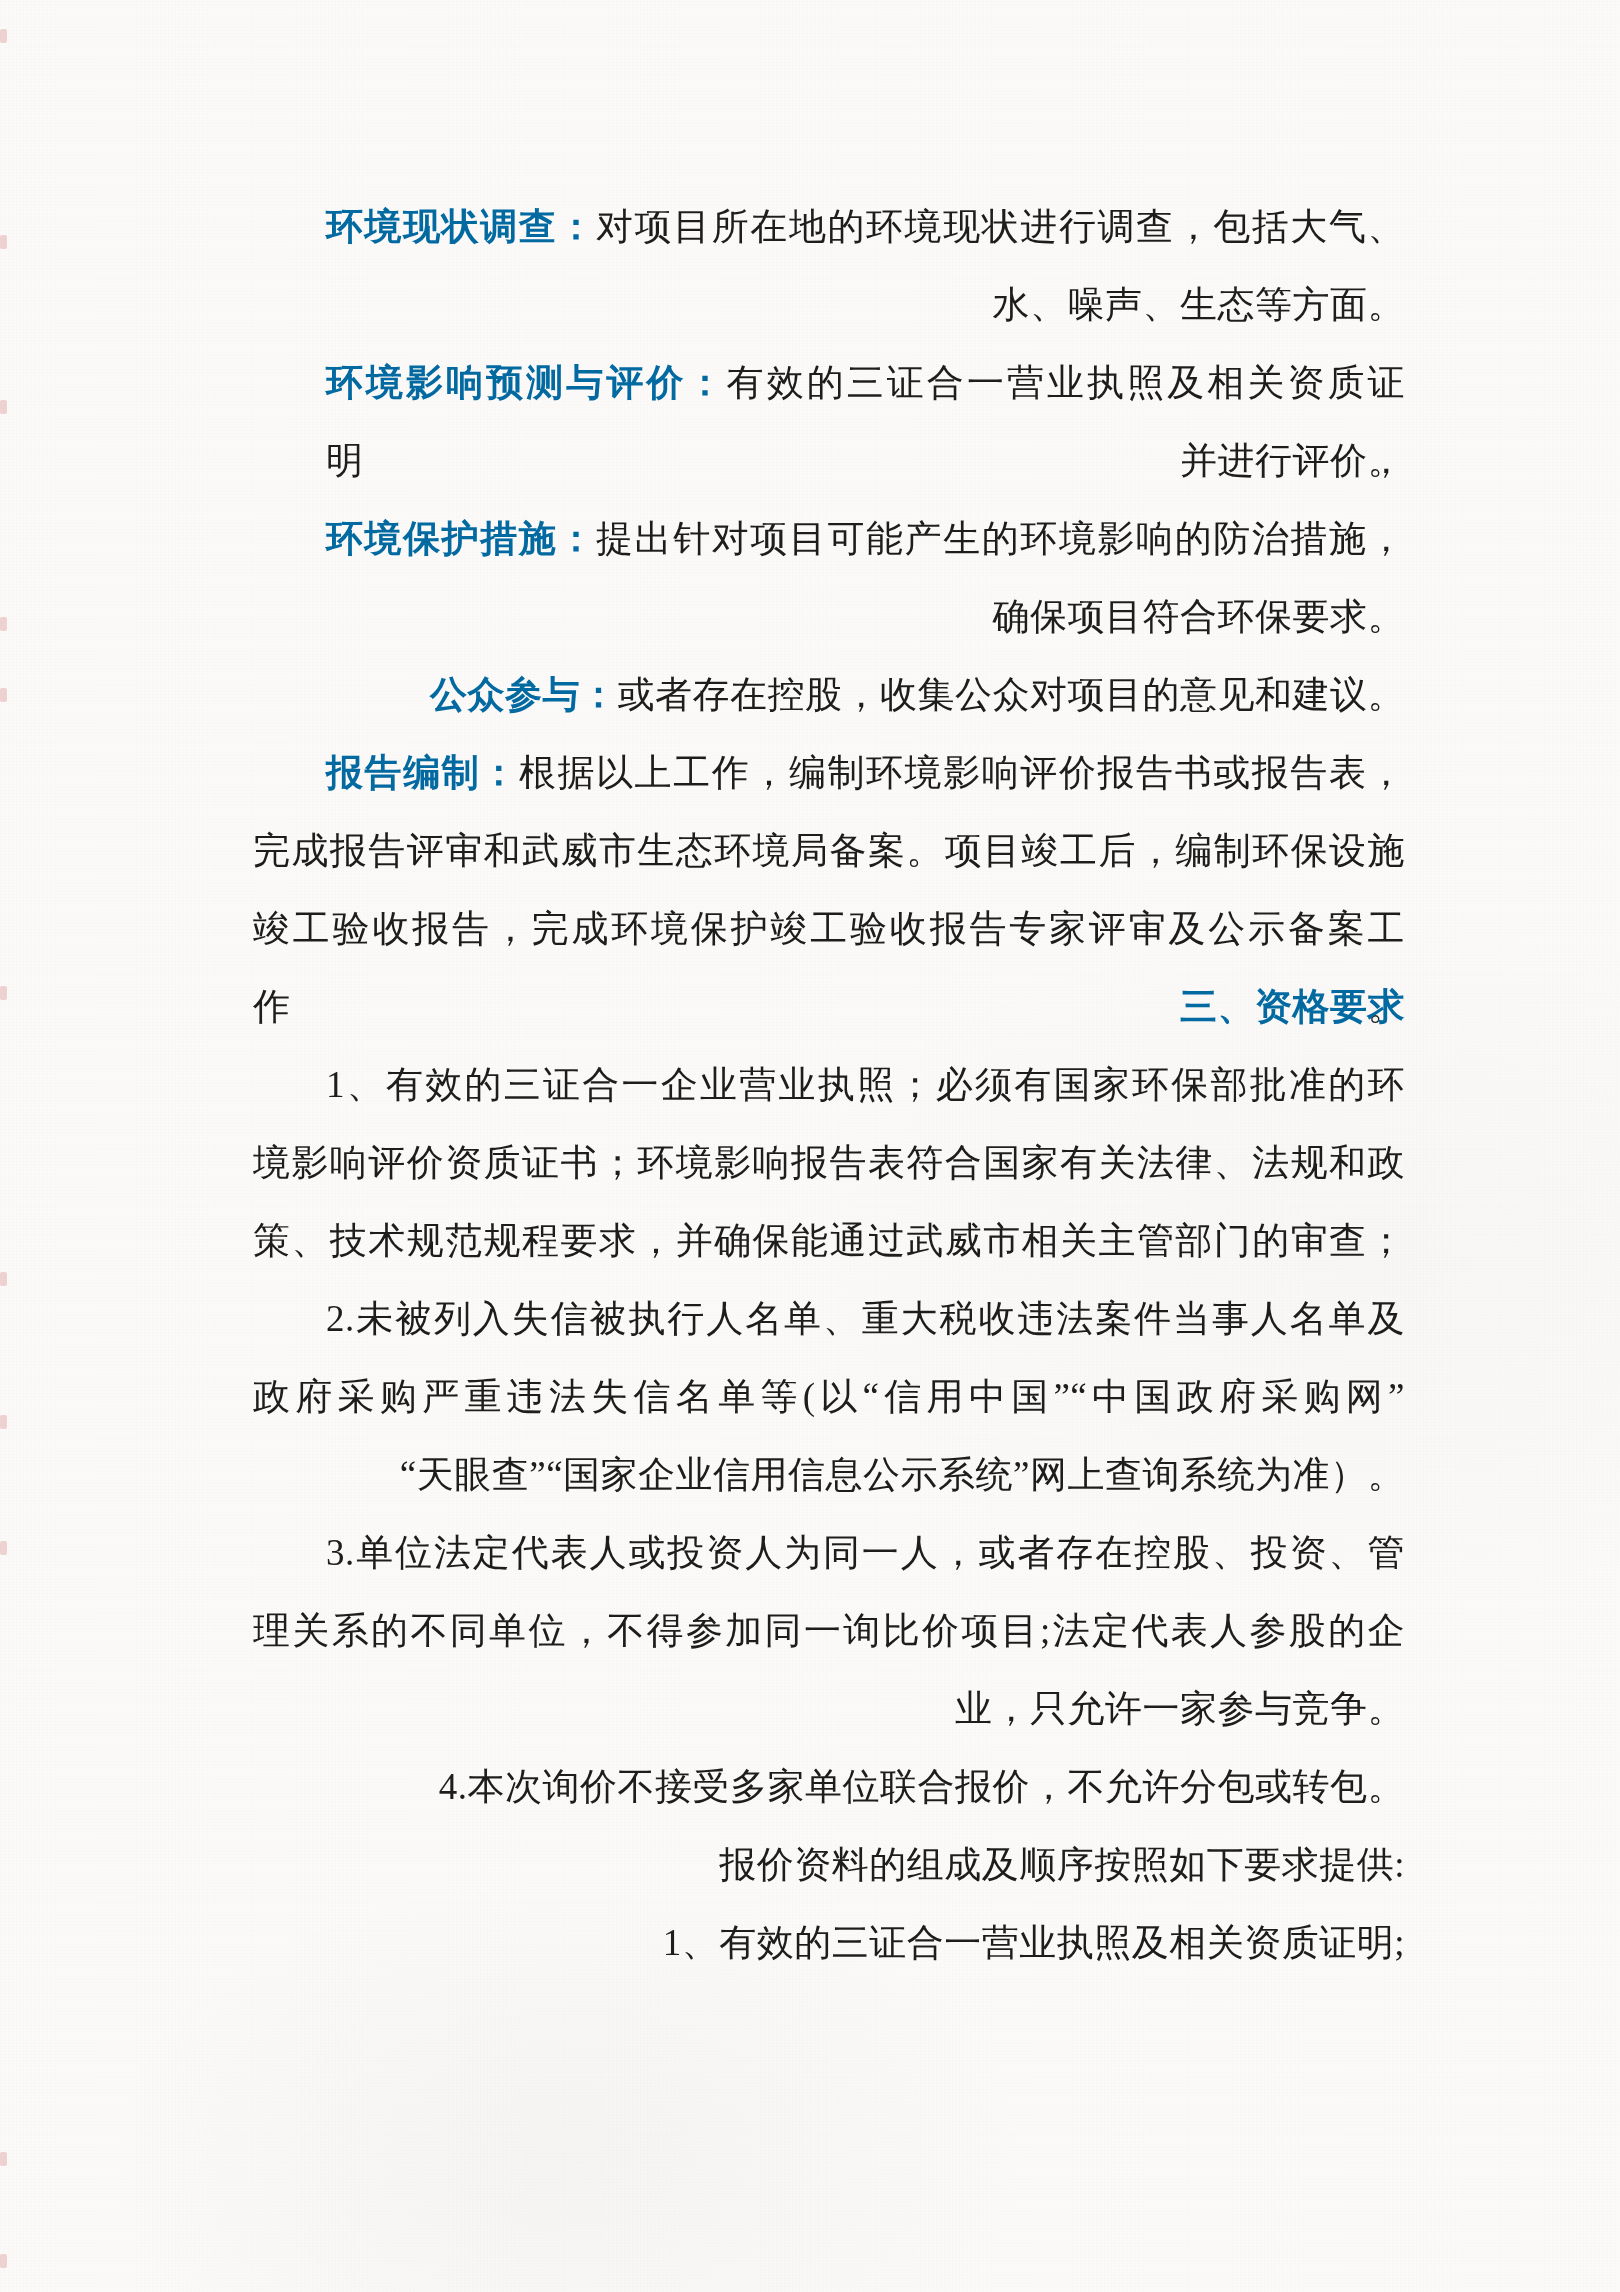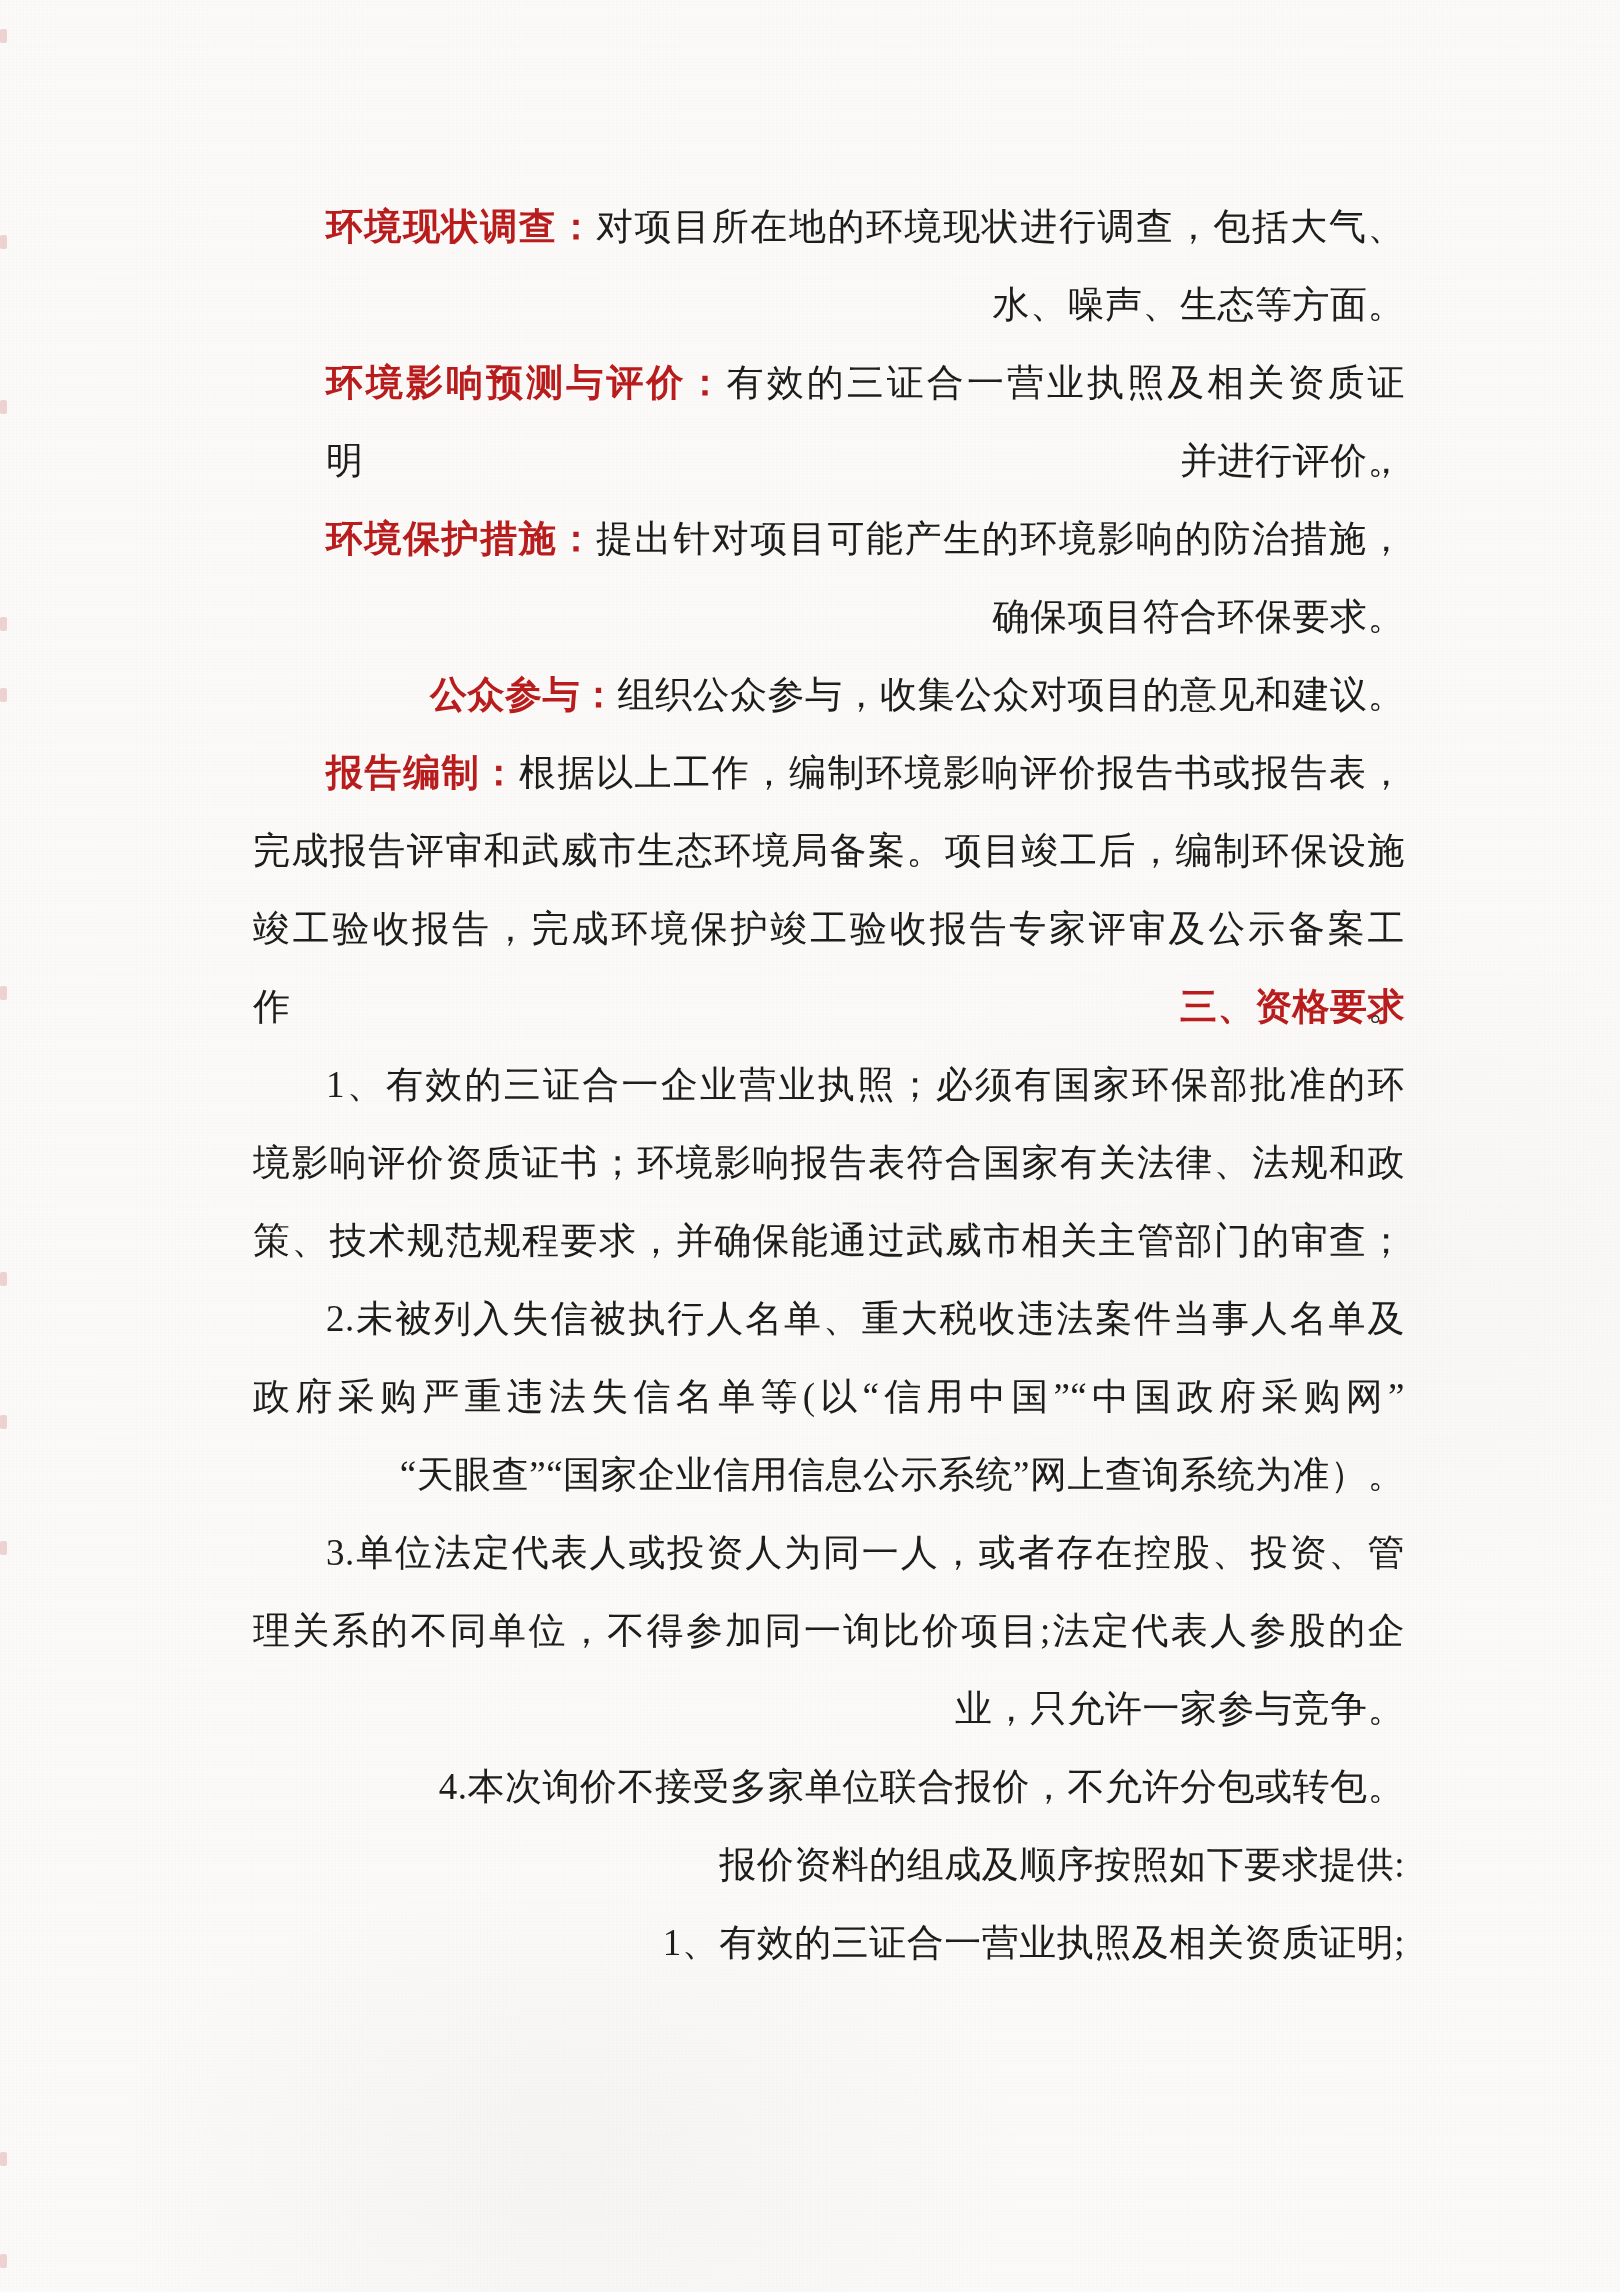--- a/index.html
+++ b/index.html
@@ -30,21 +30,21 @@
   .line {
     height:78px; line-height:78px;
     text-align:right;
   }
   .line.j {
     text-align:justify;
     text-align-last:justify;
     text-justify:distribute;
   }
   .line.indent { padding-left:73px; }
-  .lead, .heading { font-weight:700; color:#b91c1c; }
+  .lead, .heading { font-weight:700; color:#0369a1; }
   .edge-mark {
     position:absolute; left:0;
     width:6.9px; height:13.7px;
     background:#dca1a1;
     opacity:0.45;
     border-radius:2px;
     pointer-events:none;
   }
 </style>
 </head>
@@ -52,21 +52,21 @@
 
 <div class="scan-texture"></div>
 
 <div class="page-body">
     <div class="line indent j"><span class="lead">环境现状调查：</span><span>对项目所在地的环境现状进行调查，包括大气、</span></div>
     <div class="line">水、噪声、生态等方面。</div>
     <div class="line indent j"><span class="lead">环境影响预测与评价：</span><span>有效的三证合一营业执照及相关资质证明，</span></div>
     <div class="line">并进行评价。</div>
     <div class="line indent j"><span class="lead">环境保护措施：</span><span>提出针对项目可能产生的环境影响的防治措施，</span></div>
     <div class="line">确保项目符合环保要求。</div>
-    <div class="line indent"><span class="lead">公众参与：</span><span>组织公众参与，收集公众对项目的意见和建议。</span></div>
+    <div class="line indent"><span class="lead">公众参与：</span><span>或者存在控股，收集公众对项目的意见和建议。</span></div>
     <div class="line indent j"><span class="lead">报告编制：</span><span>根据以上工作，编制环境影响评价报告书或报告表，</span></div>
     <div class="line j">完成报告评审和武威市生态环境局备案。项目竣工后，编制环保设施</div>
     <div class="line j">竣工验收报告，完成环境保护竣工验收报告专家评审及公示备案工作。</div>
     <div class="line indent heading">三、资格要求</div>
     <div class="line indent j">1、有效的三证合一企业营业执照；必须有国家环保部批准的环</div>
     <div class="line j">境影响评价资质证书；环境影响报告表符合国家有关法律、法规和政</div>
     <div class="line j">策、技术规范规程要求，并确保能通过武威市相关主管部门的审查；</div>
     <div class="line indent j">2.未被列入失信被执行人名单、重大税收违法案件当事人名单及</div>
     <div class="line j">政府采购严重违法失信名单等(以“信用中国”“中国政府采购网”</div>
     <div class="line">“天眼查”“国家企业信用信息公示系统”网上查询系统为准）。</div>

